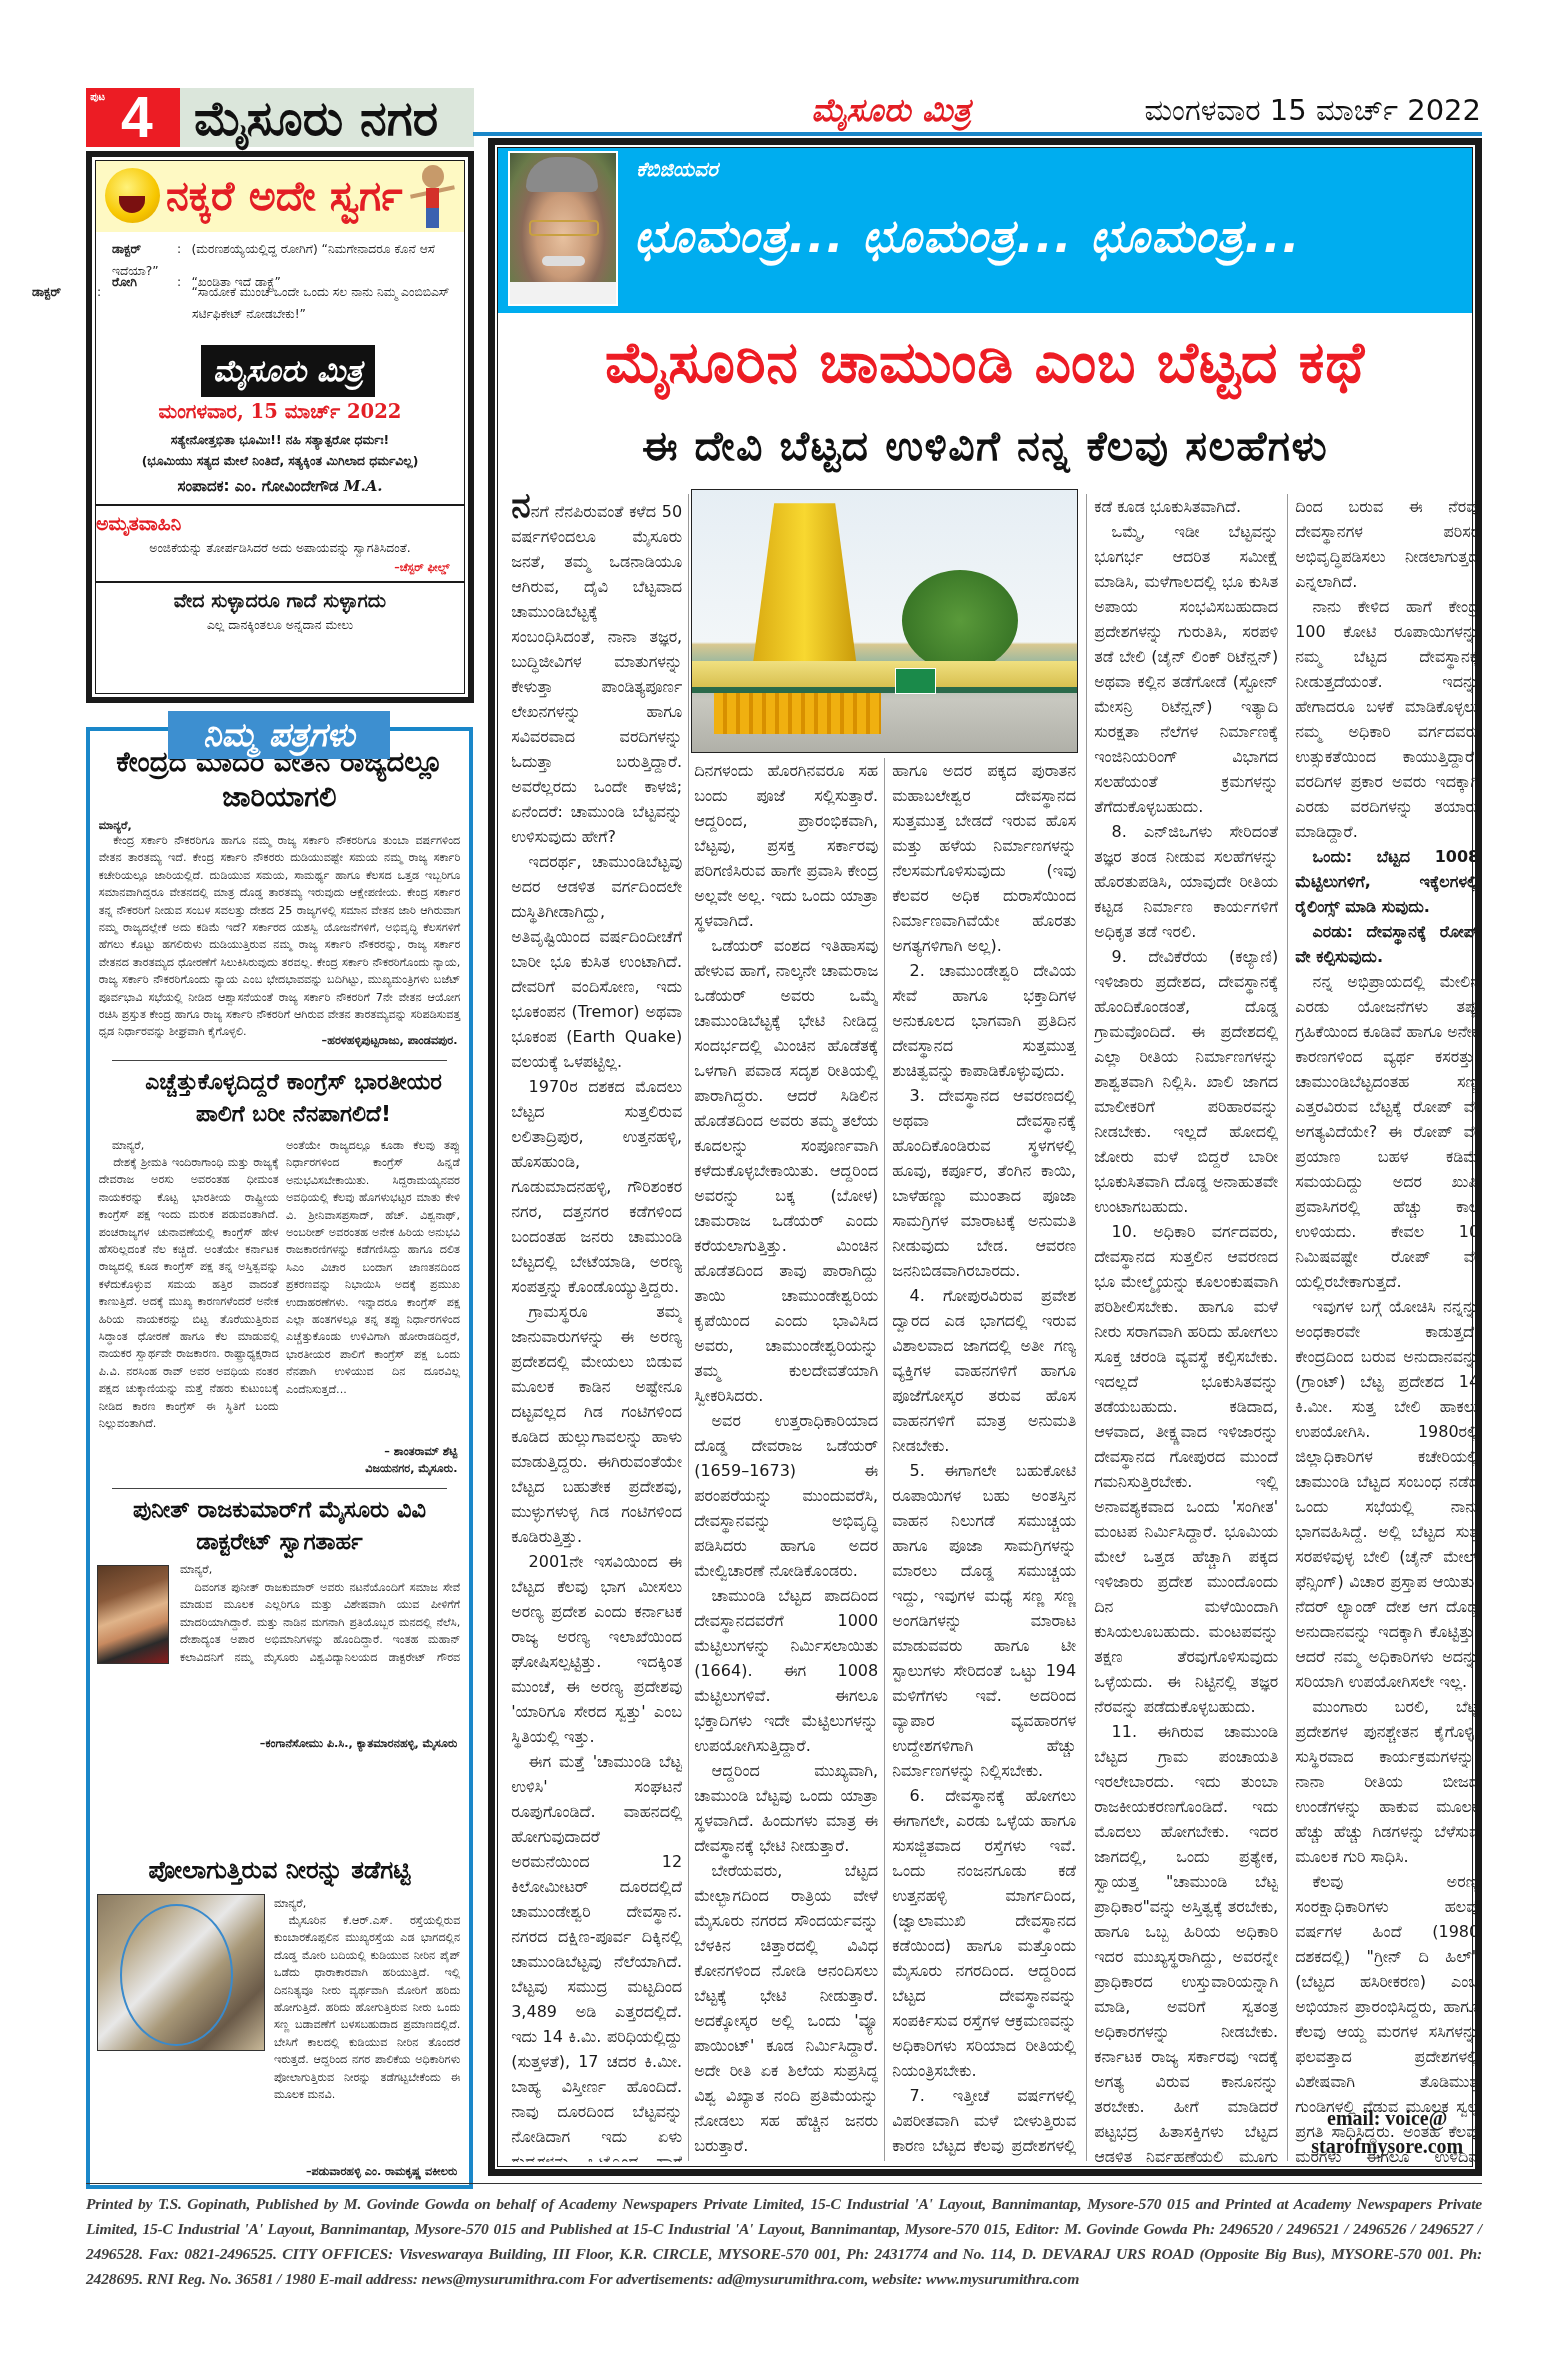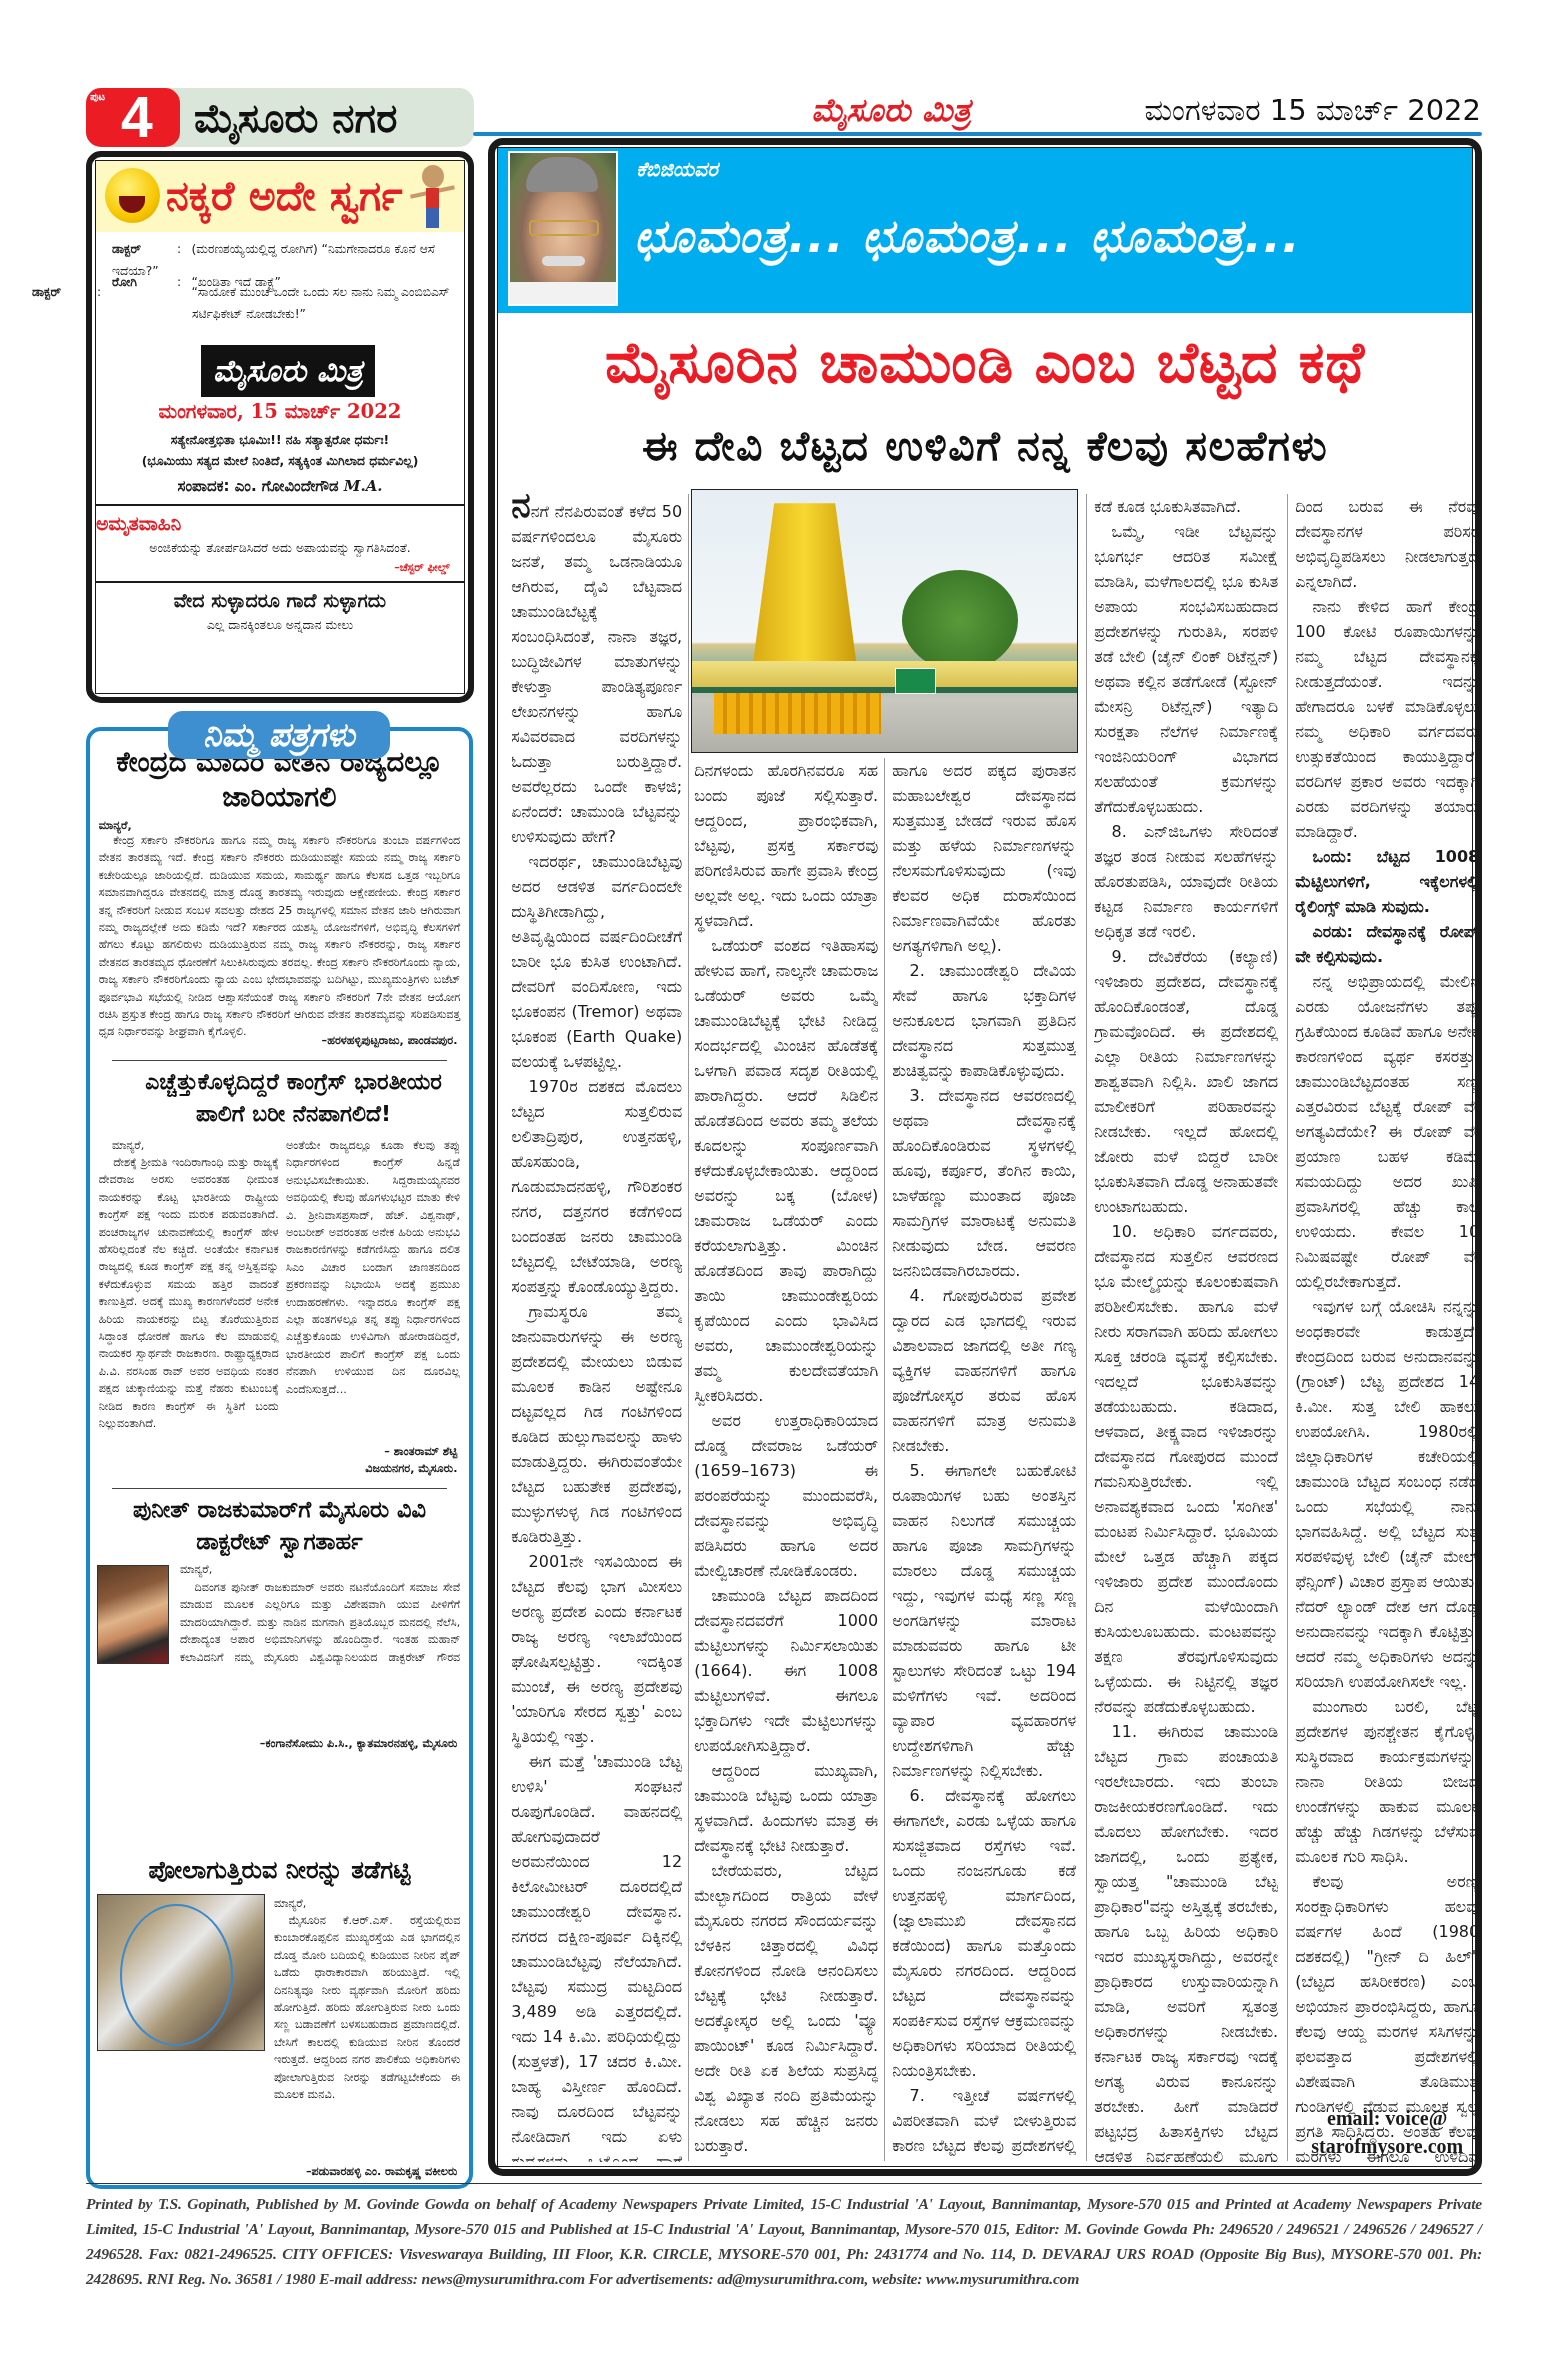--- a/index.html
+++ b/index.html
@@ -1,25 +1,25 @@
 <!DOCTYPE html>
 <html style="font-size:11.6px"><head>
 <meta charset="utf-8">
 <style>
   * { box-sizing: border-box; margin: 0; padding: 0; }
   html, body { width: 1562px; height: 2354px; background: #ffffff; overflow: hidden; }
   body { position: relative; font-family: "DejaVu Sans", sans-serif; color: #1a1a1a; }
-  .abs { position: absolute; border-radius: 15px; }
+  .abs { position: absolute; }
 
   
   #hdr-left { left: 86px; top: 88px; width: 388px; height: 59px; background: #dbe6db; }
   #page-no-box { left: 86px; top: 88px; width: 94px; height: 59px; background: #ec1c24; color: #fff; }
   #page-label { position: absolute; left: 4.3px; top: 2.9px; font-size: 10px; font-weight: bold; }
   #page-no { position: absolute; left: 35px; top: -2.9px; font-family: "Liberation Sans", sans-serif; font-size: 57px; font-weight: bold; line-height: 65px; }
-  #section-name { left: 194px; top: 93px; font-size: 40px; font-weight: bold; color: #111; line-height: 51px; }
+  #section-name { left: 194px; top: 93px; font-size: 48px; font-weight: bold; color: #111; line-height: 51px; }
   #masthead { left: 768px; top: 88px; width: 246px; text-align: center; font-size: 32px; font-weight: bold; color: #e31e24; font-style: italic; line-height: 45px; }
   #top-date { left: 1130px; top: 88px; width: 351px; text-align: right; font-size: 29px; color: #111; line-height: 45px; }
   #blue-rule { left: 473px; top: 132px; width: 1009px; height: 4.3px; background: #1a87c9; }
 
   
   #nak-box { left: 86px; top: 151px; width: 388px; height: 552px; border: 6.5px solid #1a1a1a; background: #fff; }
   #nak-inner { position: absolute; left: 2.9px; top: 2.9px; right: 2.9px; bottom: 2.9px; border: 1.4px solid #1a1a1a; }
   #nak-banner { position: absolute; left: 0; top: 0; right: 0; height: 71px; background: #fef9c3; }
   #smiley { position: absolute; left: 8.7px; top: 7.2px; width: 55px; height: 55px; border-radius: 50%; background: radial-gradient(circle at 40% 35%, #fff27a, #f7c700 60%, #d89a00); }
   #smiley-mouth { position: absolute; left: 14.5px; top: 27.5px; width: 26px; height: 17.4px; background: #7a1010; border-radius: 0 0 14.5px 14.5px; }

